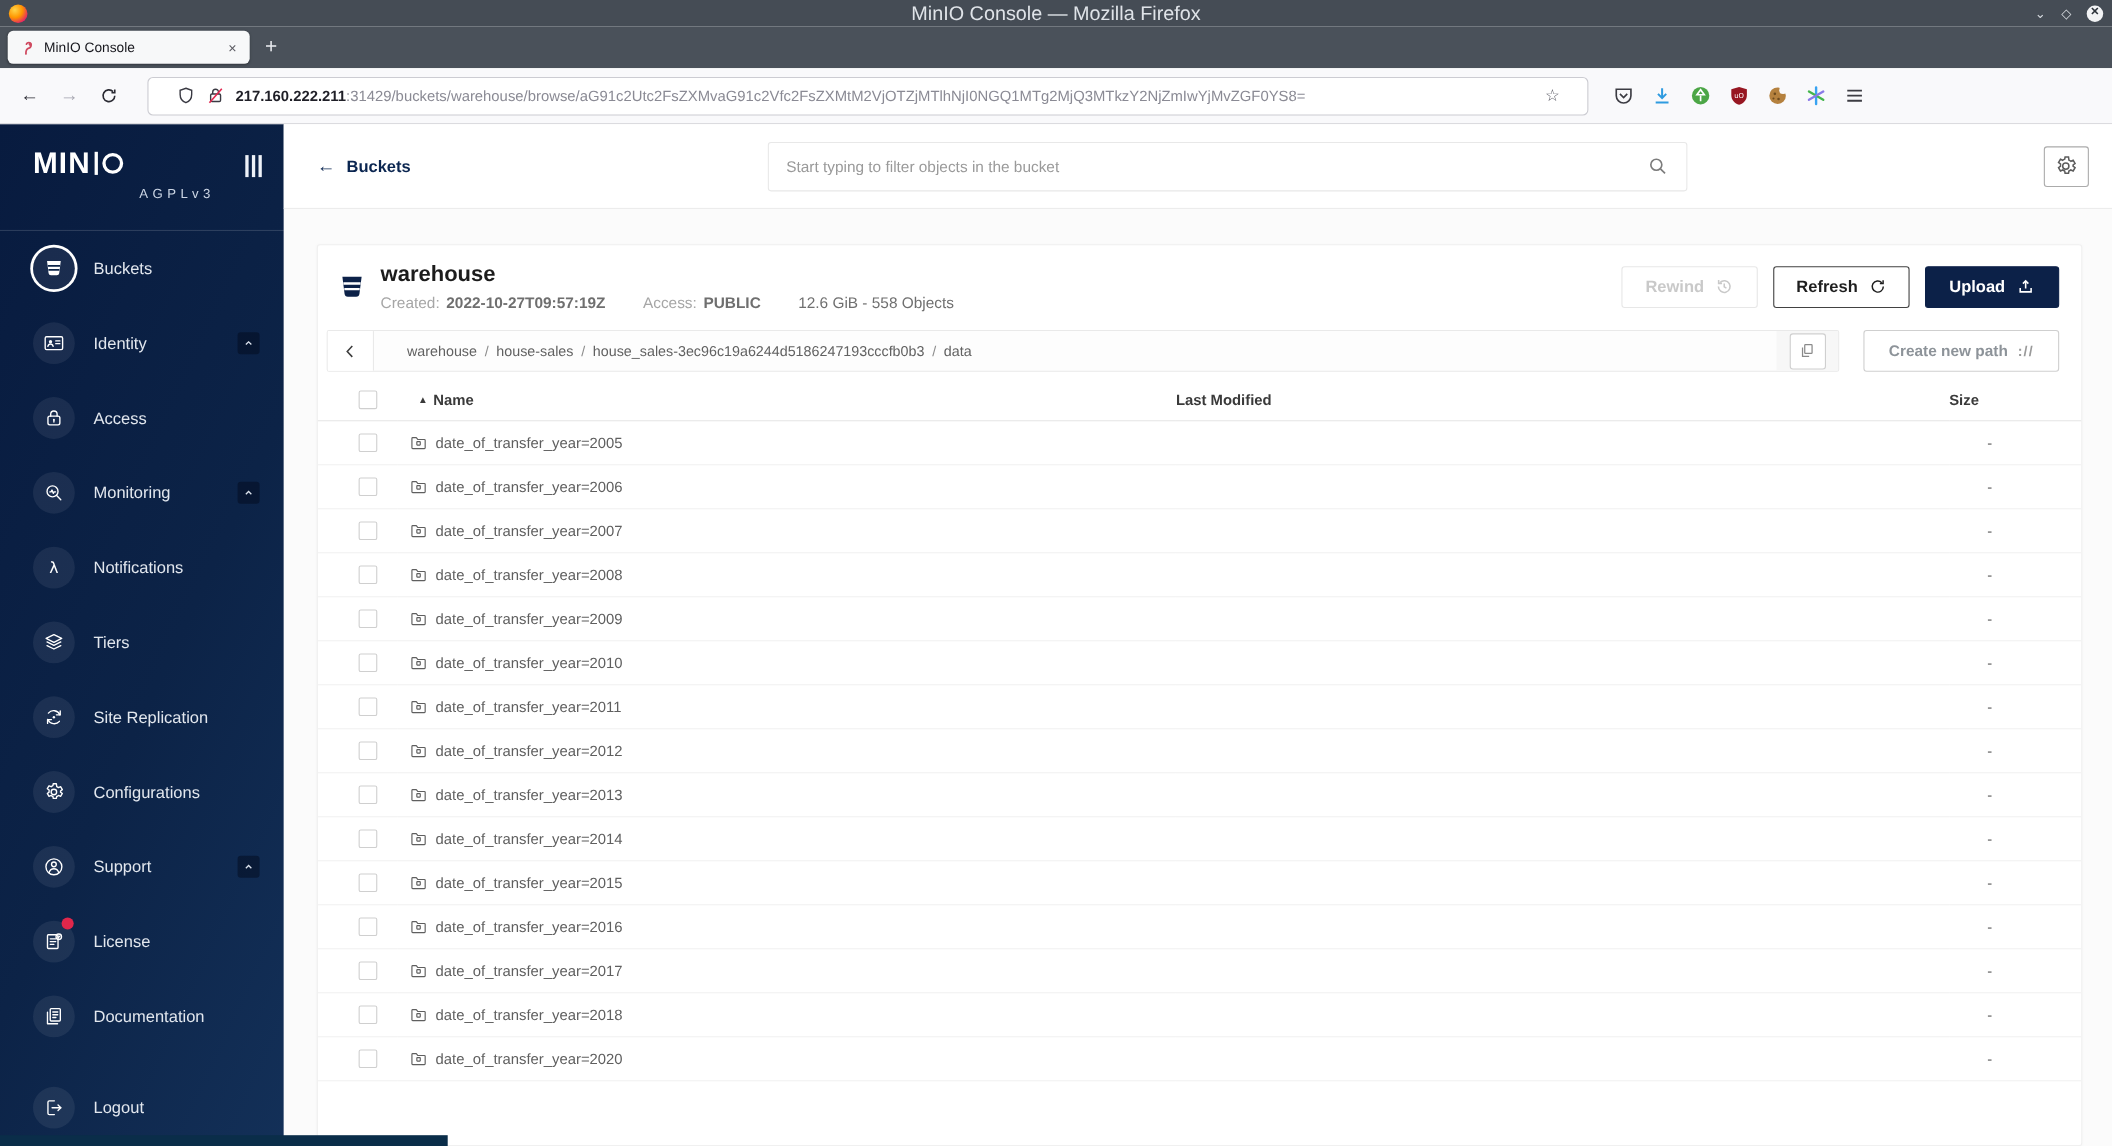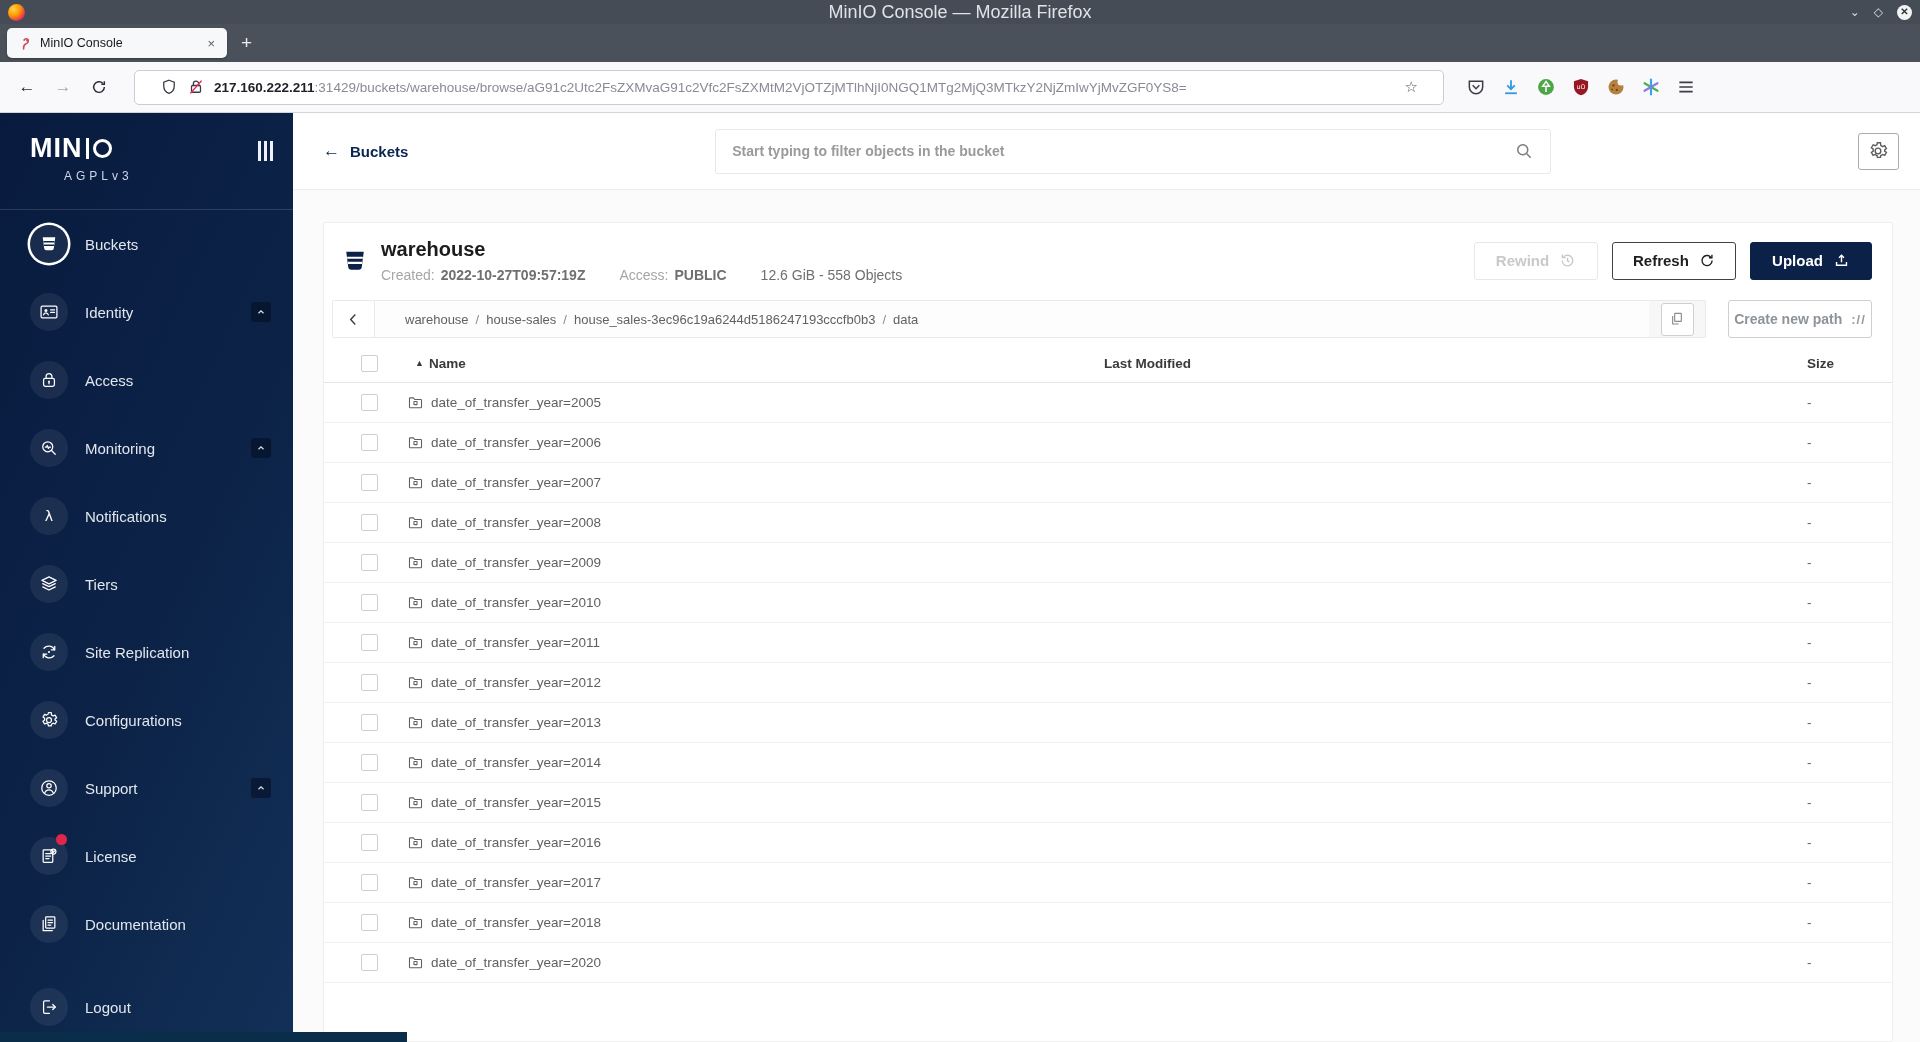--- a/index.html
+++ b/index.html
@@ -36,22 +36,22 @@
   .url-text { flex:1; font-size:13.5px; color:#8a8a94; white-space:nowrap; overflow:hidden; }
   .url-text b { color:#1f1f27; font-weight:700; }
   .star { color:#55555f; font-size:15px; margin-left:8px; }
   .tb-icons { display:flex; align-items:center; gap:15px; margin-left:22px; }
   .tb-ic { width:20px; height:20px; display:flex; align-items:center; justify-content:center; }
 
   
   .app { position:absolute; top:113px; left:0; width:1920px; height:929px; display:flex; }
 
   
-  .sidebar { width:293px; flex:none; height:100%;
-    background:linear-gradient(115deg, #081b3f 0%, #0c2347 55%, #133058 100%); color:#e4e9f1; }
+  .sidebar { width:258px; flex:none; height:100%;
+    background:linear-gradient(115deg, #081b3f 0%, #0c2347 55%, #133058 100%); color:#e4e9f1;text-align:center; }
   .logo-block { padding:22px 0 0 30px; position:relative; height:84px; }
   .wordmark { display:flex; align-items:center; color:#fff; }
   .wm-min { font-size:27px; font-weight:800; letter-spacing:1px; line-height:1; }
   .wm-bar { width:3px; height:21px; background:#fff; margin:0 4px 0 3px; }
   .wm-o { width:19px; height:19px; border:3.5px solid #fff; border-radius:50%; }
   .logo-sub { font-size:12px; letter-spacing:4px; color:#ccd6e5; margin:7px 0 0 34px; }
   .collapse { position:absolute; right:20px; top:28px; display:flex; gap:3px; }
   .collapse i { display:block; width:3px; height:20px; background:#eef2f8; }
   .sb-divider { height:1px; background:rgba(255,255,255,.14); margin-top:12px; }
 
@@ -71,21 +71,21 @@
 
   
   .main { flex:1; display:flex; flex-direction:column; background:#fbfbfb; min-width:0; }
   .page-header { height:87px; background:#fff; border-bottom:1px solid #ececec;
     display:flex; align-items:center; padding:0 21px 0 30px; }
   .back-link { display:flex; align-items:center; color:#0a2550; font-weight:700; font-size:15px; gap:10px; }
   .back-link .arr { font-size:17px; }
   .search-box { width:836px; height:45px; border:1px solid #e8e8e8; border-radius:3px; background:#fff;
     display:flex; align-items:center; margin:0 auto; padding:0 16px; }
   .search-box input { flex:1; border:none; outline:none; font-size:14px; color:#444;
-    font-family:"Liberation Sans",sans-serif; background:transparent;font-weight:bold; }
+    font-family:"Liberation Sans",sans-serif; background:transparent; }
   .search-box input::placeholder { color:#9a9a9a; }
   .search-box svg { width:20px; height:20px; color:#7c7c7c; flex:none; }
   .gear-btn { width:41px; height:37px; border:1px solid #ababab; border-radius:3px; background:#fff;
     display:flex; align-items:center; justify-content:center; color:#5c5c5c; }
   .gear-btn svg { width:22px; height:22px; }
 
   .content { padding:32px 27px 0 30px; flex:1; }
   .card { background:#fff; border:1px solid #f0f0f0; border-radius:3px; min-height:820px;
     box-shadow:0 0 3px rgba(0,0,0,.02); }
 
@@ -111,21 +111,21 @@
   .crumb-back { width:42px; height:100%; border-right:1px solid #e9e9e9; background:#fff;
     display:flex; align-items:center; justify-content:center; color:#3e3e3e; flex:none; }
   .crumb-back svg { width:17px; height:17px; }
   .crumbs { flex:1; padding-left:30px; font-size:13px; color:#616161; white-space:nowrap; overflow:hidden; }
   .crumbs .sep { margin:0 7px; color:#8d8d8d; }
   .copy-wrap { width:56px; height:100%; background:#f7f7f7; display:flex; align-items:center;
     justify-content:center; flex:none; }
   .copy-btn { width:33px; height:33px; background:#fff; border:1px solid #cfcfcf; border-radius:3px;
     display:flex; align-items:center; justify-content:center; color:#8a8a8a; }
   .copy-btn svg { width:16px; height:16px; }
-  .create-btn { width:144px; height:38px; margin-left:8px; border:1px solid #cfcfcf; border-radius:3px;
+  .create-btn { width:178px; height:38px; margin-left:8px; border:1px solid #cfcfcf; border-radius:3px;
     background:#fff; color:#8d9399; font-size:14px; font-weight:600;
     display:flex; align-items:center; justify-content:center; gap:9px; flex:none; }
   .create-icon { font-size:13px; font-weight:700; color:#9a9a9a; letter-spacing:1px; }
 
   table.objects { width:100%; border-collapse:collapse; margin-top:6px; table-layout:fixed; }
   table.objects col.c-sel { width:72px; }
   table.objects col.c-name { width:708px; }
   table.objects col.c-mod { width:703px; }
   table.objects th { font-size:13.5px; font-weight:700; color:#3a3a3a; text-align:left;
     height:37px; border-bottom:1px solid #e6e6e6; }

